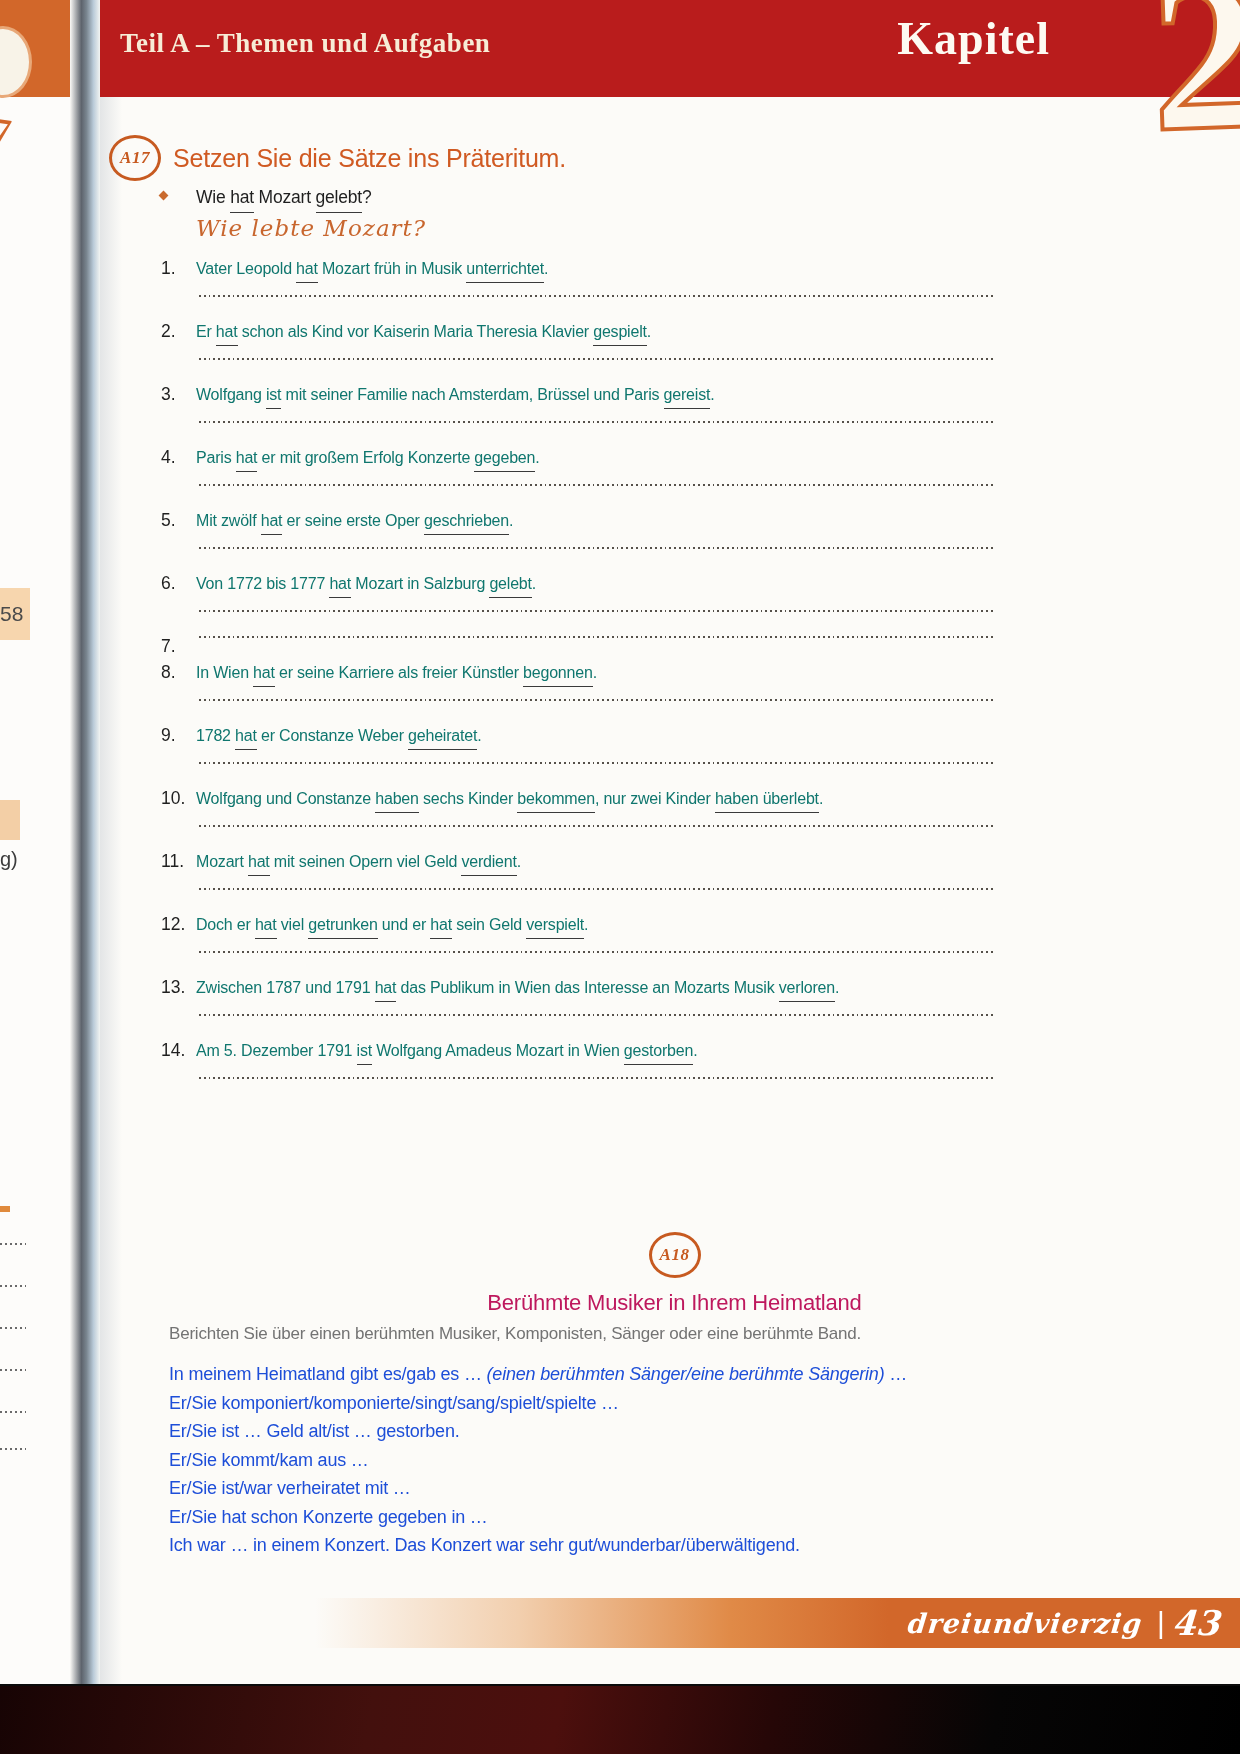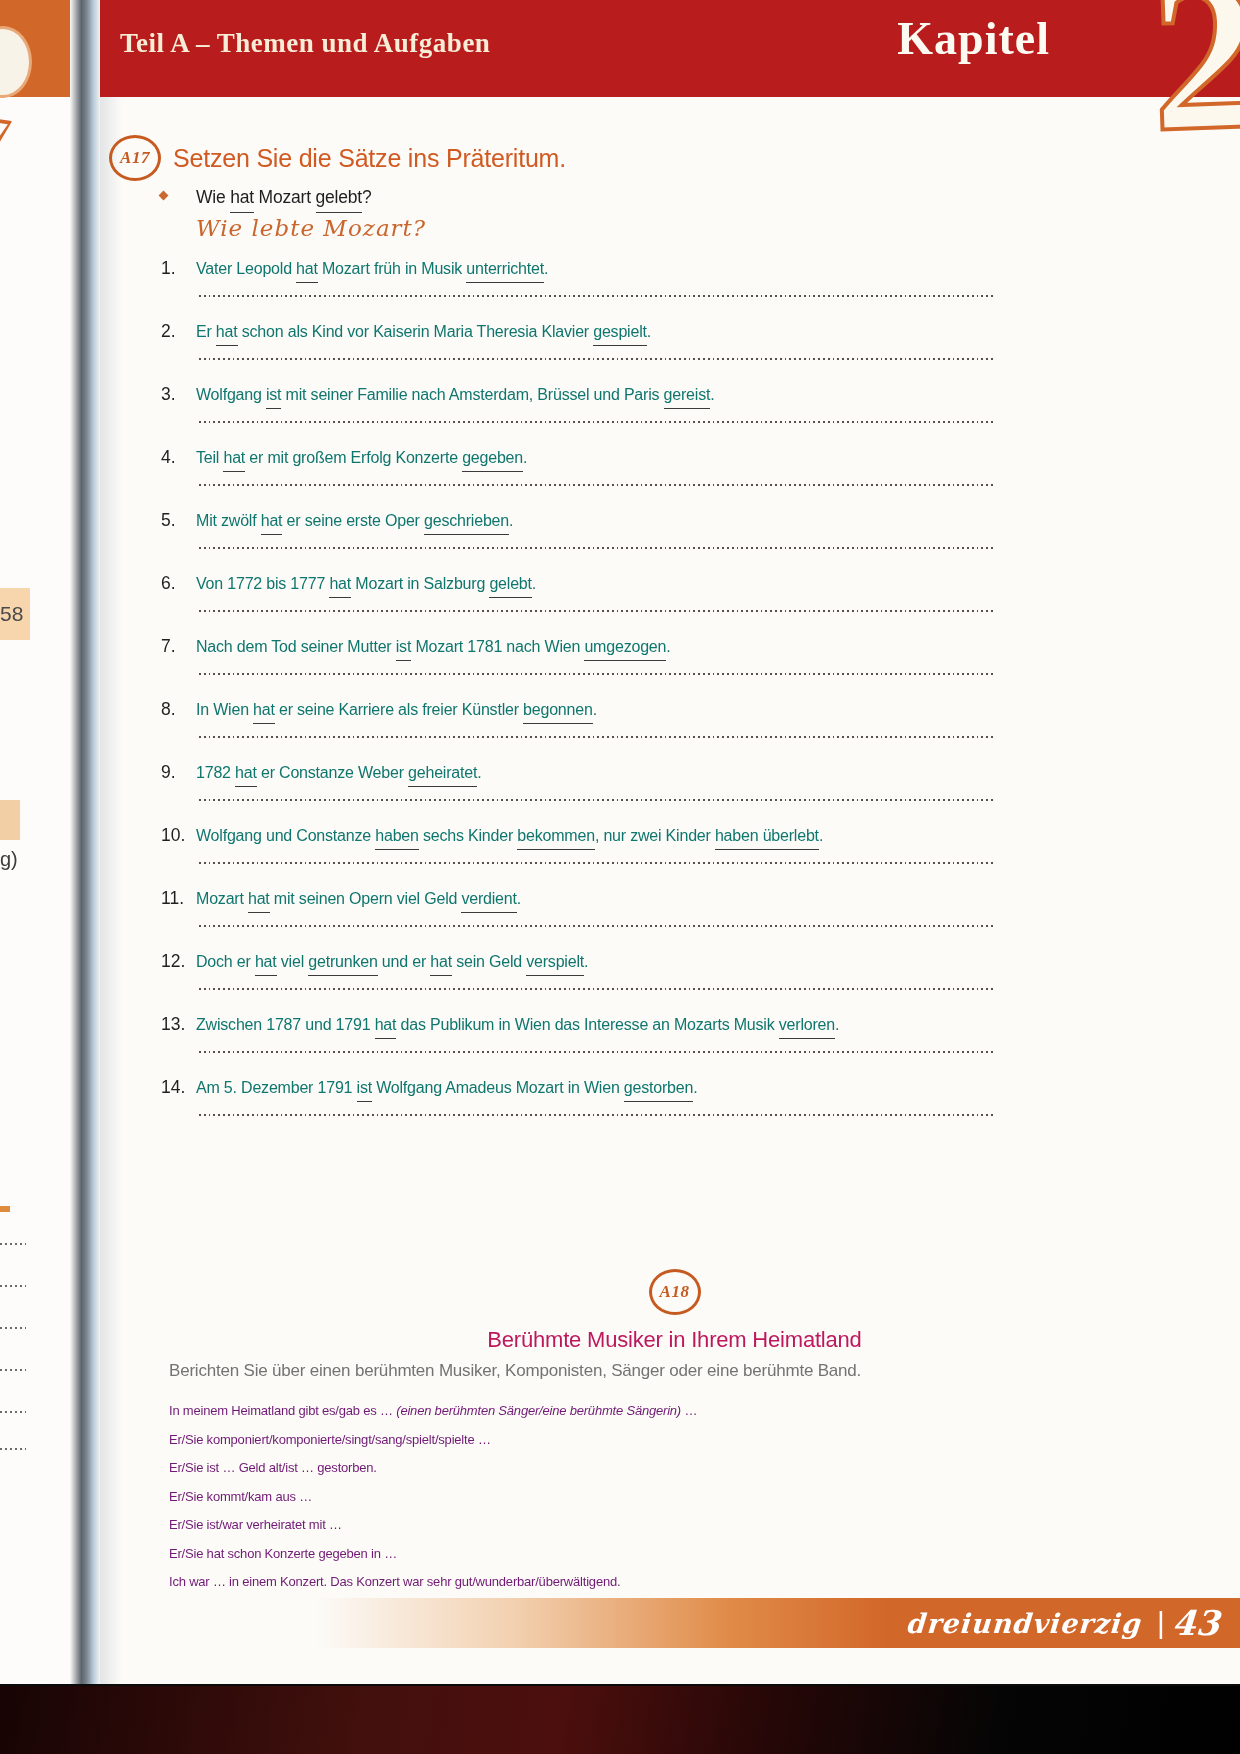--- a/index.html
+++ b/index.html
@@ -57,21 +57,21 @@
   .inum{position:absolute;left:61px;top:0;width:34px;font-size:17.5px;color:#1f1f1f;}
   .itext{margin-left:96px;font-size:16px;color:#0f766e;letter-spacing:-.2px;line-height:22px;}
   .u{border-bottom:1.6px solid #3a3a3a;padding-bottom:5px;}
   .it{font-style:italic;}
   .dots{margin:15px 0 0 99px;width:796px;height:3px;
     background:repeating-linear-gradient(to right,#55504a 0 1.8px,transparent 1.8px 4.8px);
     background-position:0 0;background-size:auto 2.4px;background-repeat:repeat-x;}
   
   .a18-head{margin-top:152px;flex-direction:column;}
   .prompts{margin:16px 0 0 69px;}
-  .prompt{font-size:13px;color:#701a75;letter-spacing:-.2px;line-height:28.5px;}
+  .prompt{font-size:18px;color:#1d4ed8;letter-spacing:-.2px;line-height:28.5px;}
   
   .footer-bar{position:absolute;left:215px;right:0;top:1598px;height:50px;
     background:linear-gradient(to right,rgba(252,250,247,0) 0%,#f2cfae 22%,#e08a47 45%,#d2672a 62%,#d2672a 100%);
     display:flex;align-items:center;justify-content:flex-end;padding-right:18px;box-sizing:border-box;}
   .footer-word{color:#fff;font:italic bold 27px "DejaVu Serif",serif;letter-spacing:1px;transform:skewX(-6deg);}
   .footer-sep{color:#fff;font:300 30px "Liberation Sans",sans-serif;margin:0 10px 0 14px;}
   .footer-num{color:#fff;font:italic bold 34px "DejaVu Serif",serif;transform:skewX(-6deg);}
   
   .bottom-band{position:absolute;left:0;top:1684px;width:100%;height:70px;border-top:2px solid #0b0b0b;
     background:linear-gradient(100deg,#170404 0%,#43100d 30%,#4c0f0d 45%,#260707 62%,#060505 80%,#000 100%);}
@@ -127,36 +127,35 @@
           <div class="itext"><span>Er </span><span class="u">hat</span><span> schon als Kind vor Kaiserin Maria Theresia Klavier </span><span class="u">gespielt</span><span>.</span></div>
           <div class="dots"></div>
         </div>
         <div class="item">
           <span class="inum">3.</span>
           <div class="itext"><span>Wolfgang </span><span class="u">ist</span><span> mit seiner Familie nach Amsterdam, Brüssel und Paris </span><span class="u">gereist</span><span>.</span></div>
           <div class="dots"></div>
         </div>
         <div class="item">
           <span class="inum">4.</span>
-          <div class="itext"><span>Teil </span><span class="u">hat</span><span> er mit großem Erfolg Konzerte </span><span class="u">gegeben</span><span>.</span></div>
+          <div class="itext"><span>Paris </span><span class="u">hat</span><span> er mit großem Erfolg Konzerte </span><span class="u">gegeben</span><span>.</span></div>
           <div class="dots"></div>
         </div>
         <div class="item">
           <span class="inum">5.</span>
           <div class="itext"><span>Mit zwölf </span><span class="u">hat</span><span> er seine erste Oper </span><span class="u">geschrieben</span><span>.</span></div>
           <div class="dots"></div>
         </div>
         <div class="item">
           <span class="inum">6.</span>
           <div class="itext"><span>Von 1772 bis 1777 </span><span class="u">hat</span><span> Mozart in Salzburg </span><span class="u">gelebt</span><span>.</span></div>
           <div class="dots"></div>
         </div>
         <div class="item">
           <span class="inum">7.</span>
-          <div class="itext"><span>Nach dem Tod seiner Mutter </span><span class="u">ist</span><span> Mozart 1781 nach Wien </span><span class="u">umgezogen</span><span>.</span></div>
           <div class="dots"></div>
         </div>
         <div class="item">
           <span class="inum">8.</span>
           <div class="itext"><span>In Wien </span><span class="u">hat</span><span> er seine Karriere als freier Künstler </span><span class="u">begonnen</span><span>.</span></div>
           <div class="dots"></div>
         </div>
         <div class="item">
           <span class="inum">9.</span>
           <div class="itext"><span>1782 </span><span class="u">hat</span><span> er Constanze Weber </span><span class="u">geheiratet</span><span>.</span></div>

